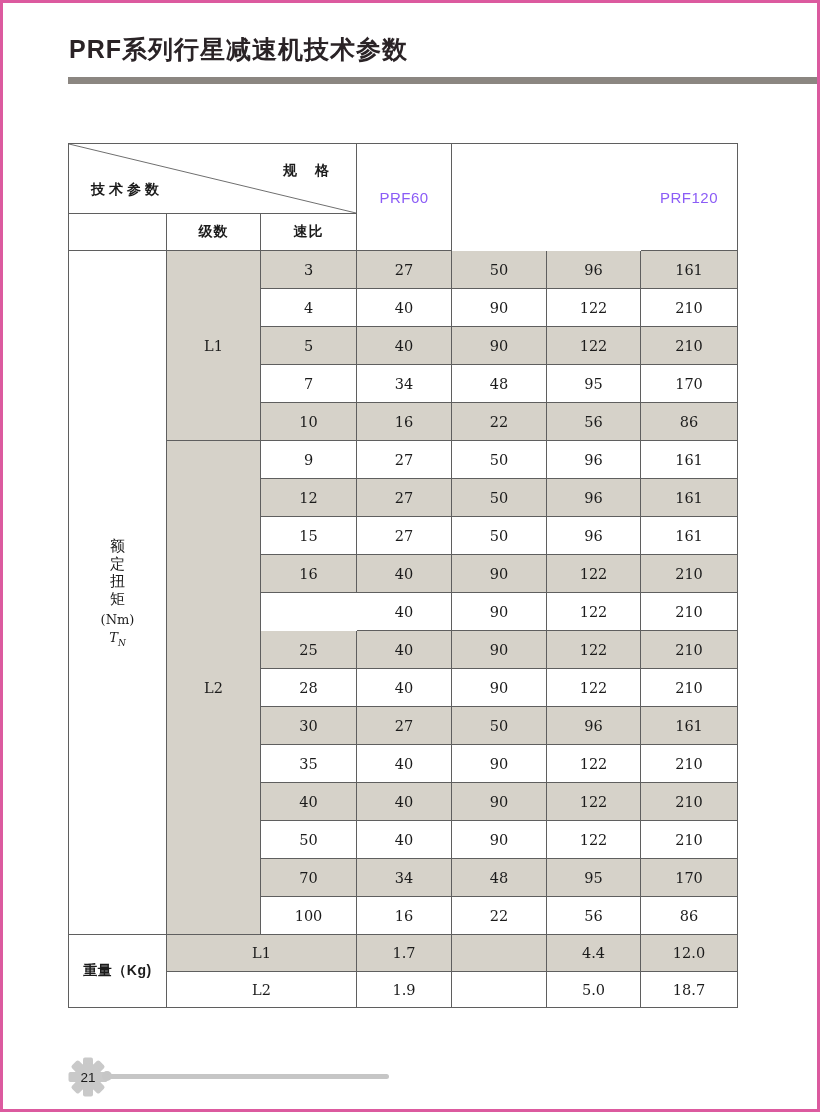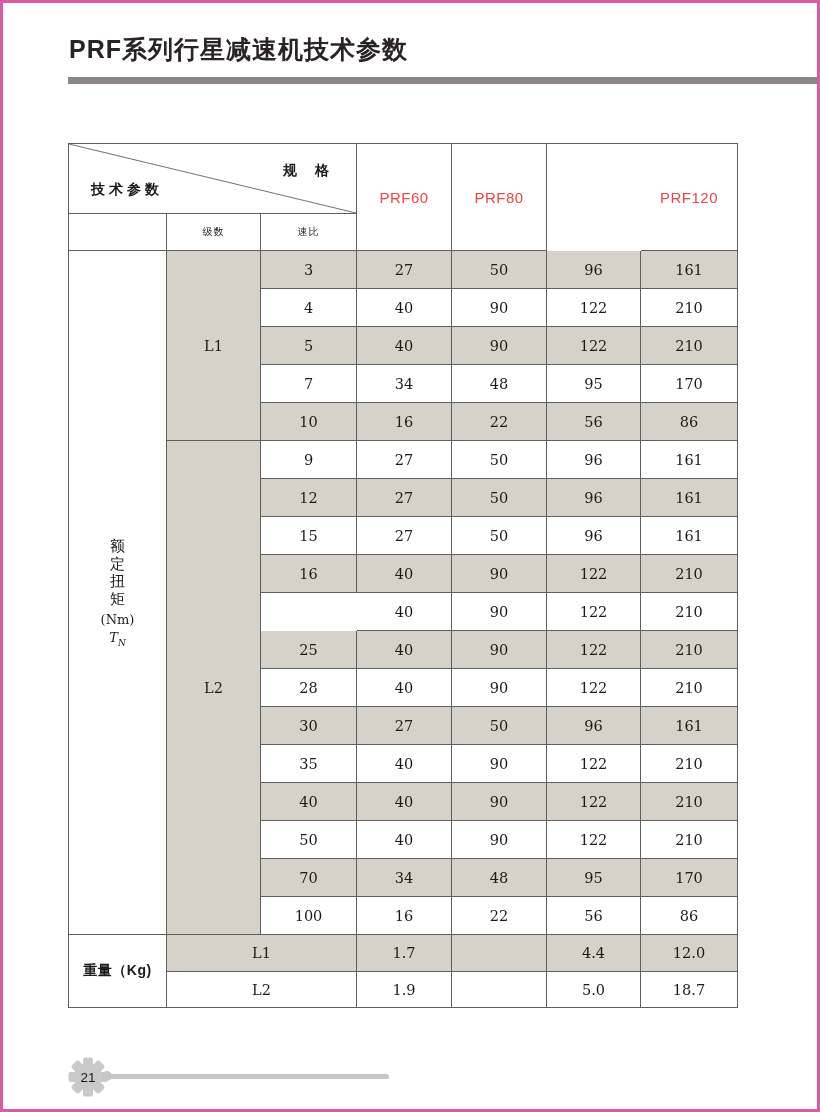--- a/index.html
+++ b/index.html
@@ -37,24 +37,24 @@
     display:flex;align-items:center;justify-content:center;
     font-size:14px;color:var(--ink);background:#fff;
     box-sizing:border-box;overflow:hidden;
   }
   .shaded{background:var(--shade-gray);}
   .diag-cell{grid-column:1 / span 3;grid-row:1;position:relative;}
   .diag-line{position:absolute;left:0;top:0;width:100%;height:100%;display:block;}
   .diag-line line{stroke:#6f6f6f;stroke-width:1;vector-effect:non-scaling-stroke;}
   .diag-top{position:absolute;top:18px;right:20px;font-weight:bold;font-size:14px;letter-spacing:7px;}
   .diag-bottom{position:absolute;bottom:14px;left:22px;font-weight:bold;font-size:14px;letter-spacing:4px;}
-  .col-head{grid-row:1 / span 2;font-size:15px;letter-spacing:0.5px;color:#ef4444;}
+  .col-head{grid-row:1 / span 2;font-size:15px;letter-spacing:0.5px;color:#8b5cf6;}
   .c4{grid-column:4}.c5{grid-column:5}.c6{grid-column:6}.c7{grid-column:7}
   .subhead-empty{grid-column:1;grid-row:2;}
-  .subhead{font-weight:normal;font-size:10px;letter-spacing:1px;}
+  .subhead{font-weight:bold;font-size:14px;letter-spacing:1px;}
   .s2{grid-column:2;grid-row:2}.s3{grid-column:3;grid-row:2}
   .torque-cell{
     grid-column:1;grid-row:3 / span 18;flex-direction:column;gap:3px;
     font-family:"DejaVu Serif",serif;
   }
   .torque-vert{width:17px;font-size:15px;line-height:1.18;text-align:center;word-break:break-all;}
   .torque-unit{font-size:13px;}
   .torque-sym{font-size:13px;font-family:"DejaVu Serif",serif;}
   .torque-sym i{font-style:italic;}
   .torque-sym sub{font-size:9px;font-style:italic;}
@@ -80,21 +80,20 @@
 
     <div class="cell diag-cell">
       <svg class="diag-line" viewBox="0 0 100 100" preserveAspectRatio="none" aria-hidden="true">
         <line x1="0" y1="0" x2="100" y2="100"></line>
       </svg>
       <span class="diag-top">规 格</span>
       <span class="diag-bottom">技术参数</span>
     </div>
 
     <div class="cell col-head c4">PRF60</div>
-    <div class="cell col-head c5">PRF80</div>
     <div class="cell col-head c7">PRF120</div>
 
     <div class="cell subhead-empty"></div>
     <div class="cell subhead s2">级数</div>
     <div class="cell subhead s3">速比</div>
 
     <div class="cell torque-cell">
       <div class="torque-vert">额定扭矩</div>
       <div class="torque-unit">(Nm)</div>
       <div class="torque-sym"><i>T</i><sub>N</sub></div>

